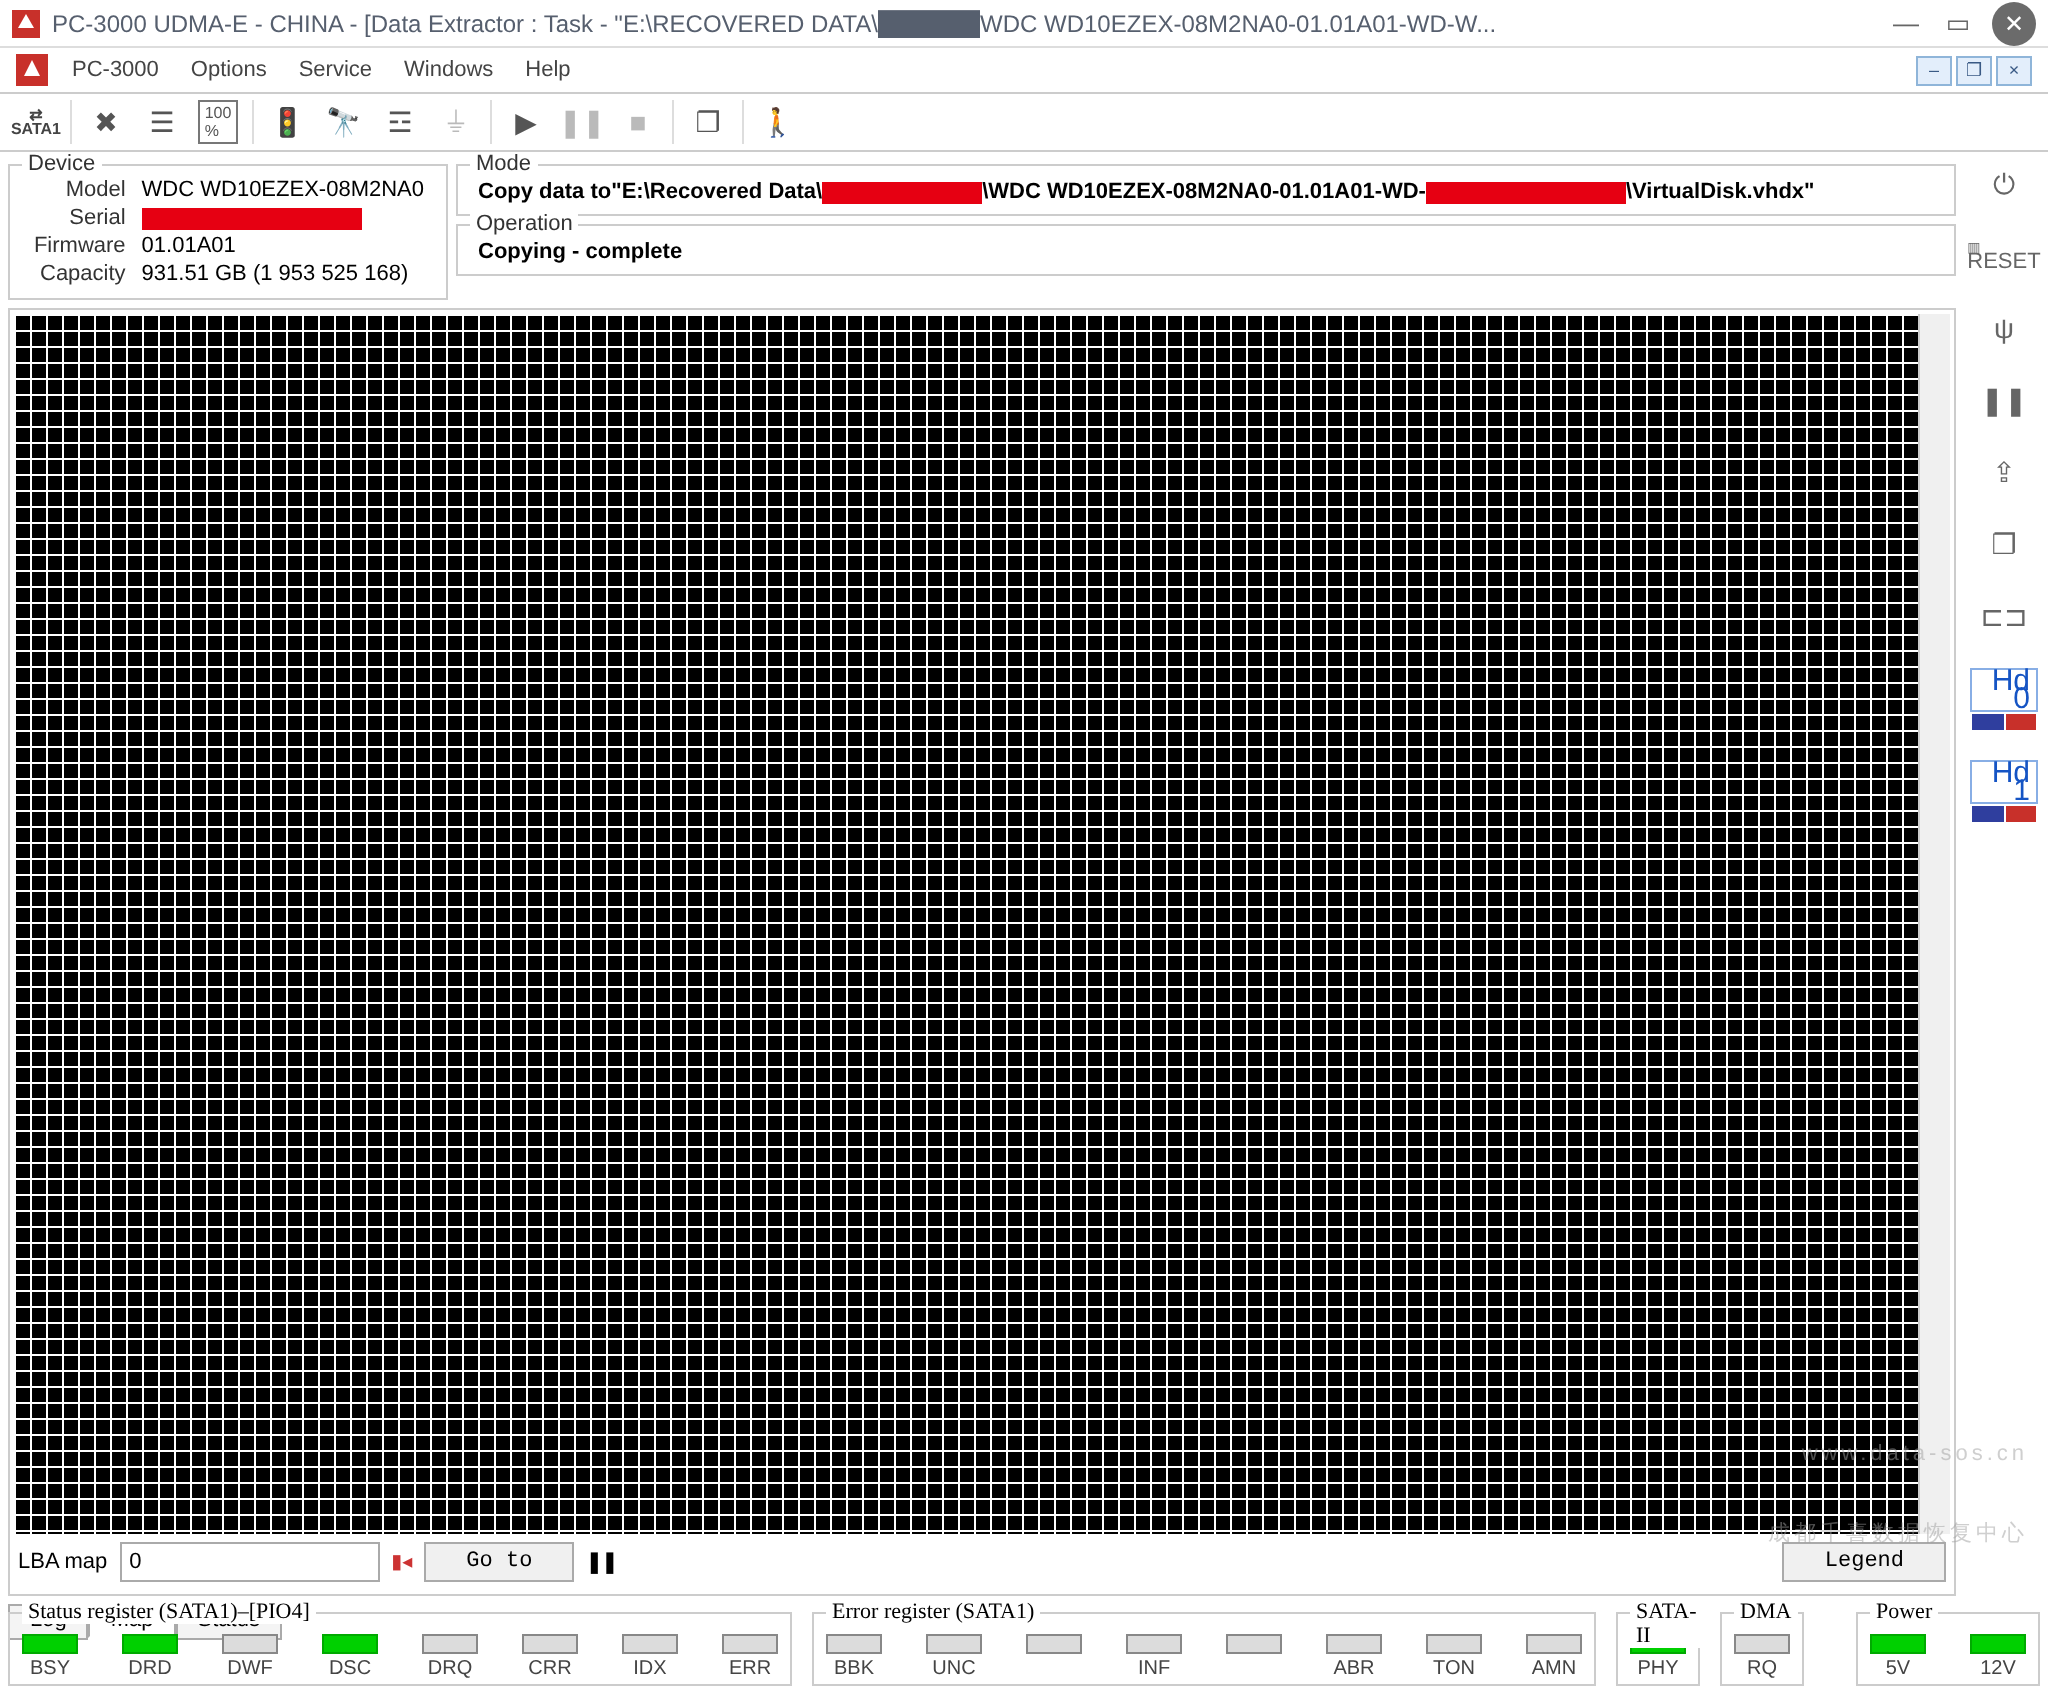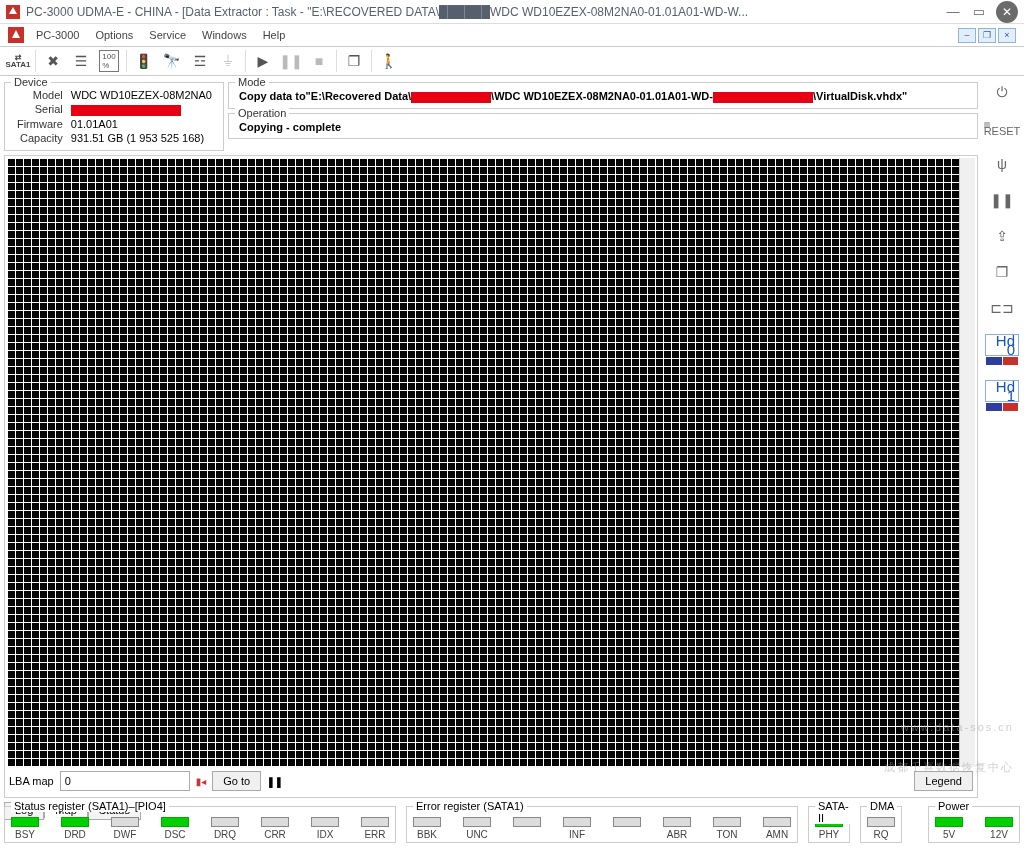--- a/index.html
+++ b/index.html
@@ -44,41 +44,41 @@
 .mode-box, .op-box { }
 .mode-text, .op-text { font-size:11px; font-weight:bold; white-space:nowrap; overflow:hidden; padding:3px 2px 1px 4px;}
 
 
 .map-region { border:1px solid #ccc; margin-top:4px; padding:2px; flex:1; display:flex; flex-direction:column; min-height:0;}
 .sector-map { flex:1; background:#000; background-image: linear-gradient(to right, #fff 1px, transparent 1px), linear-gradient(to bottom, #fff 1px, transparent 1px); background-size: 8px 8px; position:relative; min-height:0;}
 .map-scroll { width:16px; background:#f0f0f0; border-left:1px solid #ccc;}
 .map-row { display:flex; flex:1; min-height:0;}
 .lba-row { display:flex; align-items:center; gap:6px; padding:4px 2px;justify-content:center;}
 .lba-row input[type=text] { width:130px; height:20px; border:1px solid #aaa; padding:0 4px; font-size:11px;}
-.lba-row .btn { height:20px; border:1px solid #aaa; background:#f0f0f0; padding:0 10px; font-size:11px; cursor:pointer;}
+.lba-row .btn { height:20px; border:1px solid #aaa; background:#f0f0f0; padding:0 20px; font-size:11px; cursor:pointer;font-family:Liberation Mono, monospace;}
 .lba-row .pause-i { font-family:monospace; font-weight:bold; font-size:13px;}
 .lba-row .legend-btn { margin-left:auto;}
 
 
 .tabs { display:flex; margin-top:2px; }
 .tab { border:1px solid #aaa; border-bottom:1px solid #fff; background:#fff; padding:2px 10px; font-size:11px; margin-right:0px; cursor:pointer; position:relative; top:1px;}
 .tab.inactive { background:#f4f4f4; border-bottom:1px solid #aaa; top:2px; padding:1px 10px;}
 
 
 .side-ico { width:26px; height:24px; display:flex; align-items:center; justify-content:center; color:#666; cursor:pointer; font-size:14px;}
 .hd-lbl { font-size:15px; color:#1554c4; border:1px solid #88aee5; padding:1px 3px; background:#fff; text-align:right; line-height:9px; margin-top:2px;}
 .hd-block { display:flex; flex-direction:column; align-items:stretch; width:34px;}
 .hd-ind { height:10px; display:flex; gap:1px; padding:1px;}
 .hd-ind span{ flex:1; background:#2f3e9e;}
 .hd-ind span:last-child{ background:#c8302a;}
 
 
 .status-area { position:absolute; left:4px; right:4px; bottom:4px; display:flex; gap:10px; align-items:flex-end;}
 .reg-group { border:1px solid #ccc; padding:10px 6px 2px 6px; position:relative;}
-.reg-group .legend { position:absolute; top:-7px; left:6px; background:#fff; padding:0 3px; font-size:11px;}
+.reg-group .legend { position:absolute; top:-7px; left:6px; background:#fff; padding:0 3px; font-size:11px;font-family:Liberation Serif, serif;}
 .reg-row { display:flex; gap:22px;}
 .reg-cell { width:28px; text-align:center;}
 .reg-ind { height:10px; border:1px solid #888; background:#dcdcdc; margin-bottom:2px;}
 .reg-ind.on { background:#00d000; border-color:#0a0;}
 .reg-lbl { font-size:10px; color:#444;}
 .power-group { margin-left:auto;}
 
 .watermark { position:absolute; right:10px; bottom:60px; color:rgba(160,160,160,0.5); font-size:38px; font-family: "SimSun", serif; letter-spacing:2px; pointer-events:none; text-align:right; line-height:40px;}
 </style>
 </head>

